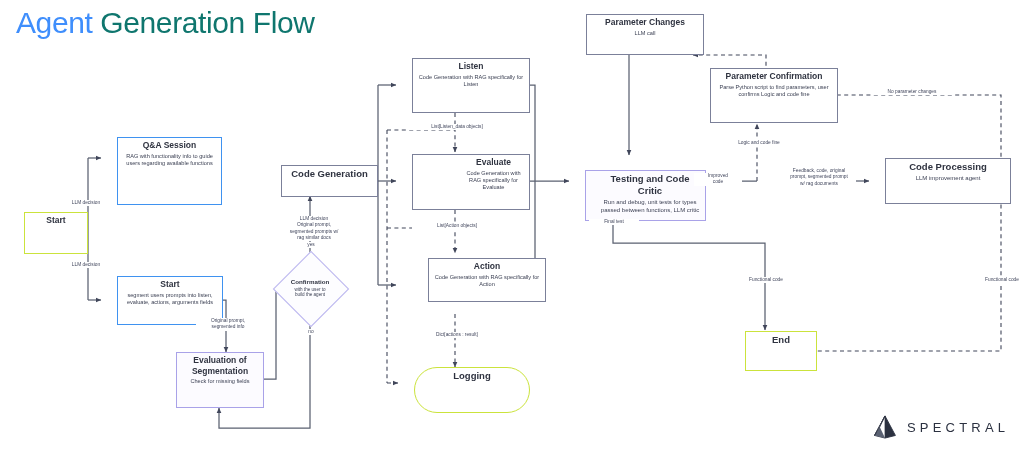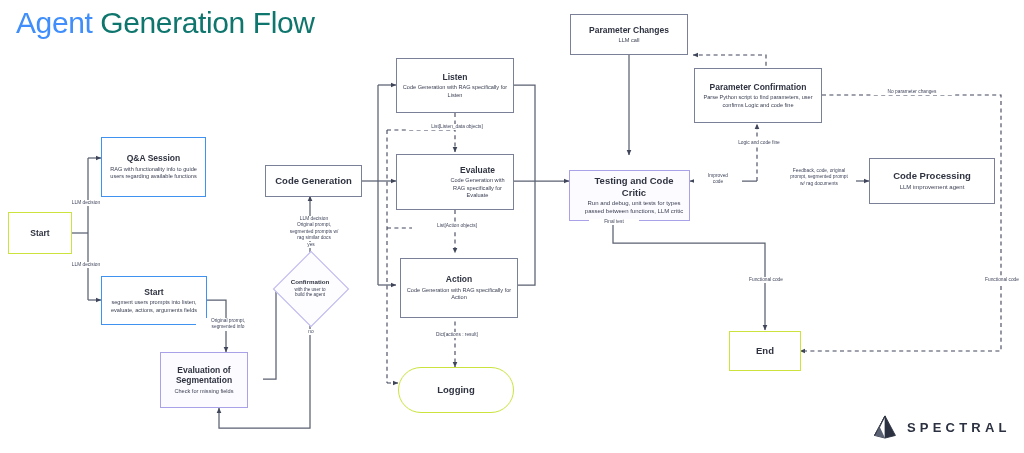--- a/index.html
+++ b/index.html
@@ -42,24 +42,25 @@
     pointer-events: none;
   }
 
   
   .node {
     position: absolute;
     box-sizing: border-box;
     display: flex;
     flex-direction: column;
     align-items: center;
-    justify-content: center;
+    justify-content: flex-start;
     text-align: center;
     background: #ffffff;
     padding: 2px 3px;
+    margin-left: 16px;
   }
   .node .ttl {
     font-size: 8.5px;
     font-weight: 700;
     color: #2f3340;
     line-height: 1.25;
   }
   .node .sub {
     font-size: 5.6px;
     font-weight: 400;
@@ -126,21 +127,21 @@
     top: 414px;
     display: flex;
     align-items: center;
     gap: 9px;
   }
   #logo .mark { width: 26px; height: 26px; display: block; }
   #logo .word {
     font-size: 13px;
     letter-spacing: 4.2px;
     color: #2b3140;
-    font-weight: 700;
+    font-weight: 400;
   }
 </style>
 </head>
 <body>
 
 <div id="canvas">
 
   <div id="title">
     <span class="accent">Agent</span><span class="plain"> Generation Flow</span>
   </div>
@@ -206,21 +207,21 @@
       <path d="M757,181 L757,124" marker-end="url(#ah)"></path>
 
       <path d="M822,95 L1001,95 L1001,351 L800,351" marker-end="url(#ah)"></path>
     </g>
   </svg>
 
   <div class="node n-green" style="left:8px; top:212px; width:64px; height:42px;">
     <div class="ttl">Start</div>
   </div>
 
-  <div class="node n-blue" style="left:101px; top:137px; width:105px; height:60px;">
+  <div class="node n-blue" style="left:101px; top:137px; width:105px; height:68px;">
     <div class="ttl">Q&amp;A Session</div>
     <div class="sub">RAG with functionality
 info to guide users
 regarding
 available functions</div>
   </div>
 
   <div class="node n-blue" style="left:101px; top:276px; width:106px; height:49px;">
     <div class="ttl">Start</div>
     <div class="sub">segment users prompts
@@ -253,21 +254,21 @@
     <div class="sub">Code Generation with RAG
 specifically for Listen</div>
   </div>
 
   <div class="node n-slate" style="left:396px; top:154px; width:118px; height:56px;padding-left:48px;">
     <div class="ttl">Evaluate</div>
     <div class="sub">Code Generation with RAG
 specifically for Evaluate</div>
   </div>
 
-  <div class="node n-slate" style="left:400px; top:258px; width:118px; height:60px;">
+  <div class="node n-slate" style="left:412px; top:258px; width:118px; height:44px;">
     <div class="ttl">Action</div>
     <div class="sub">Code Generation with RAG
 specifically for Action</div>
   </div>
 
   <div class="node n-round big" style="left:398px; top:367px; width:116px; height:46px;">
     <div class="ttl">Logging</div>
   </div>
 
   <div class="node n-purple big" style="left:569px; top:170px; width:121px; height:51px;padding-left:12px;">

